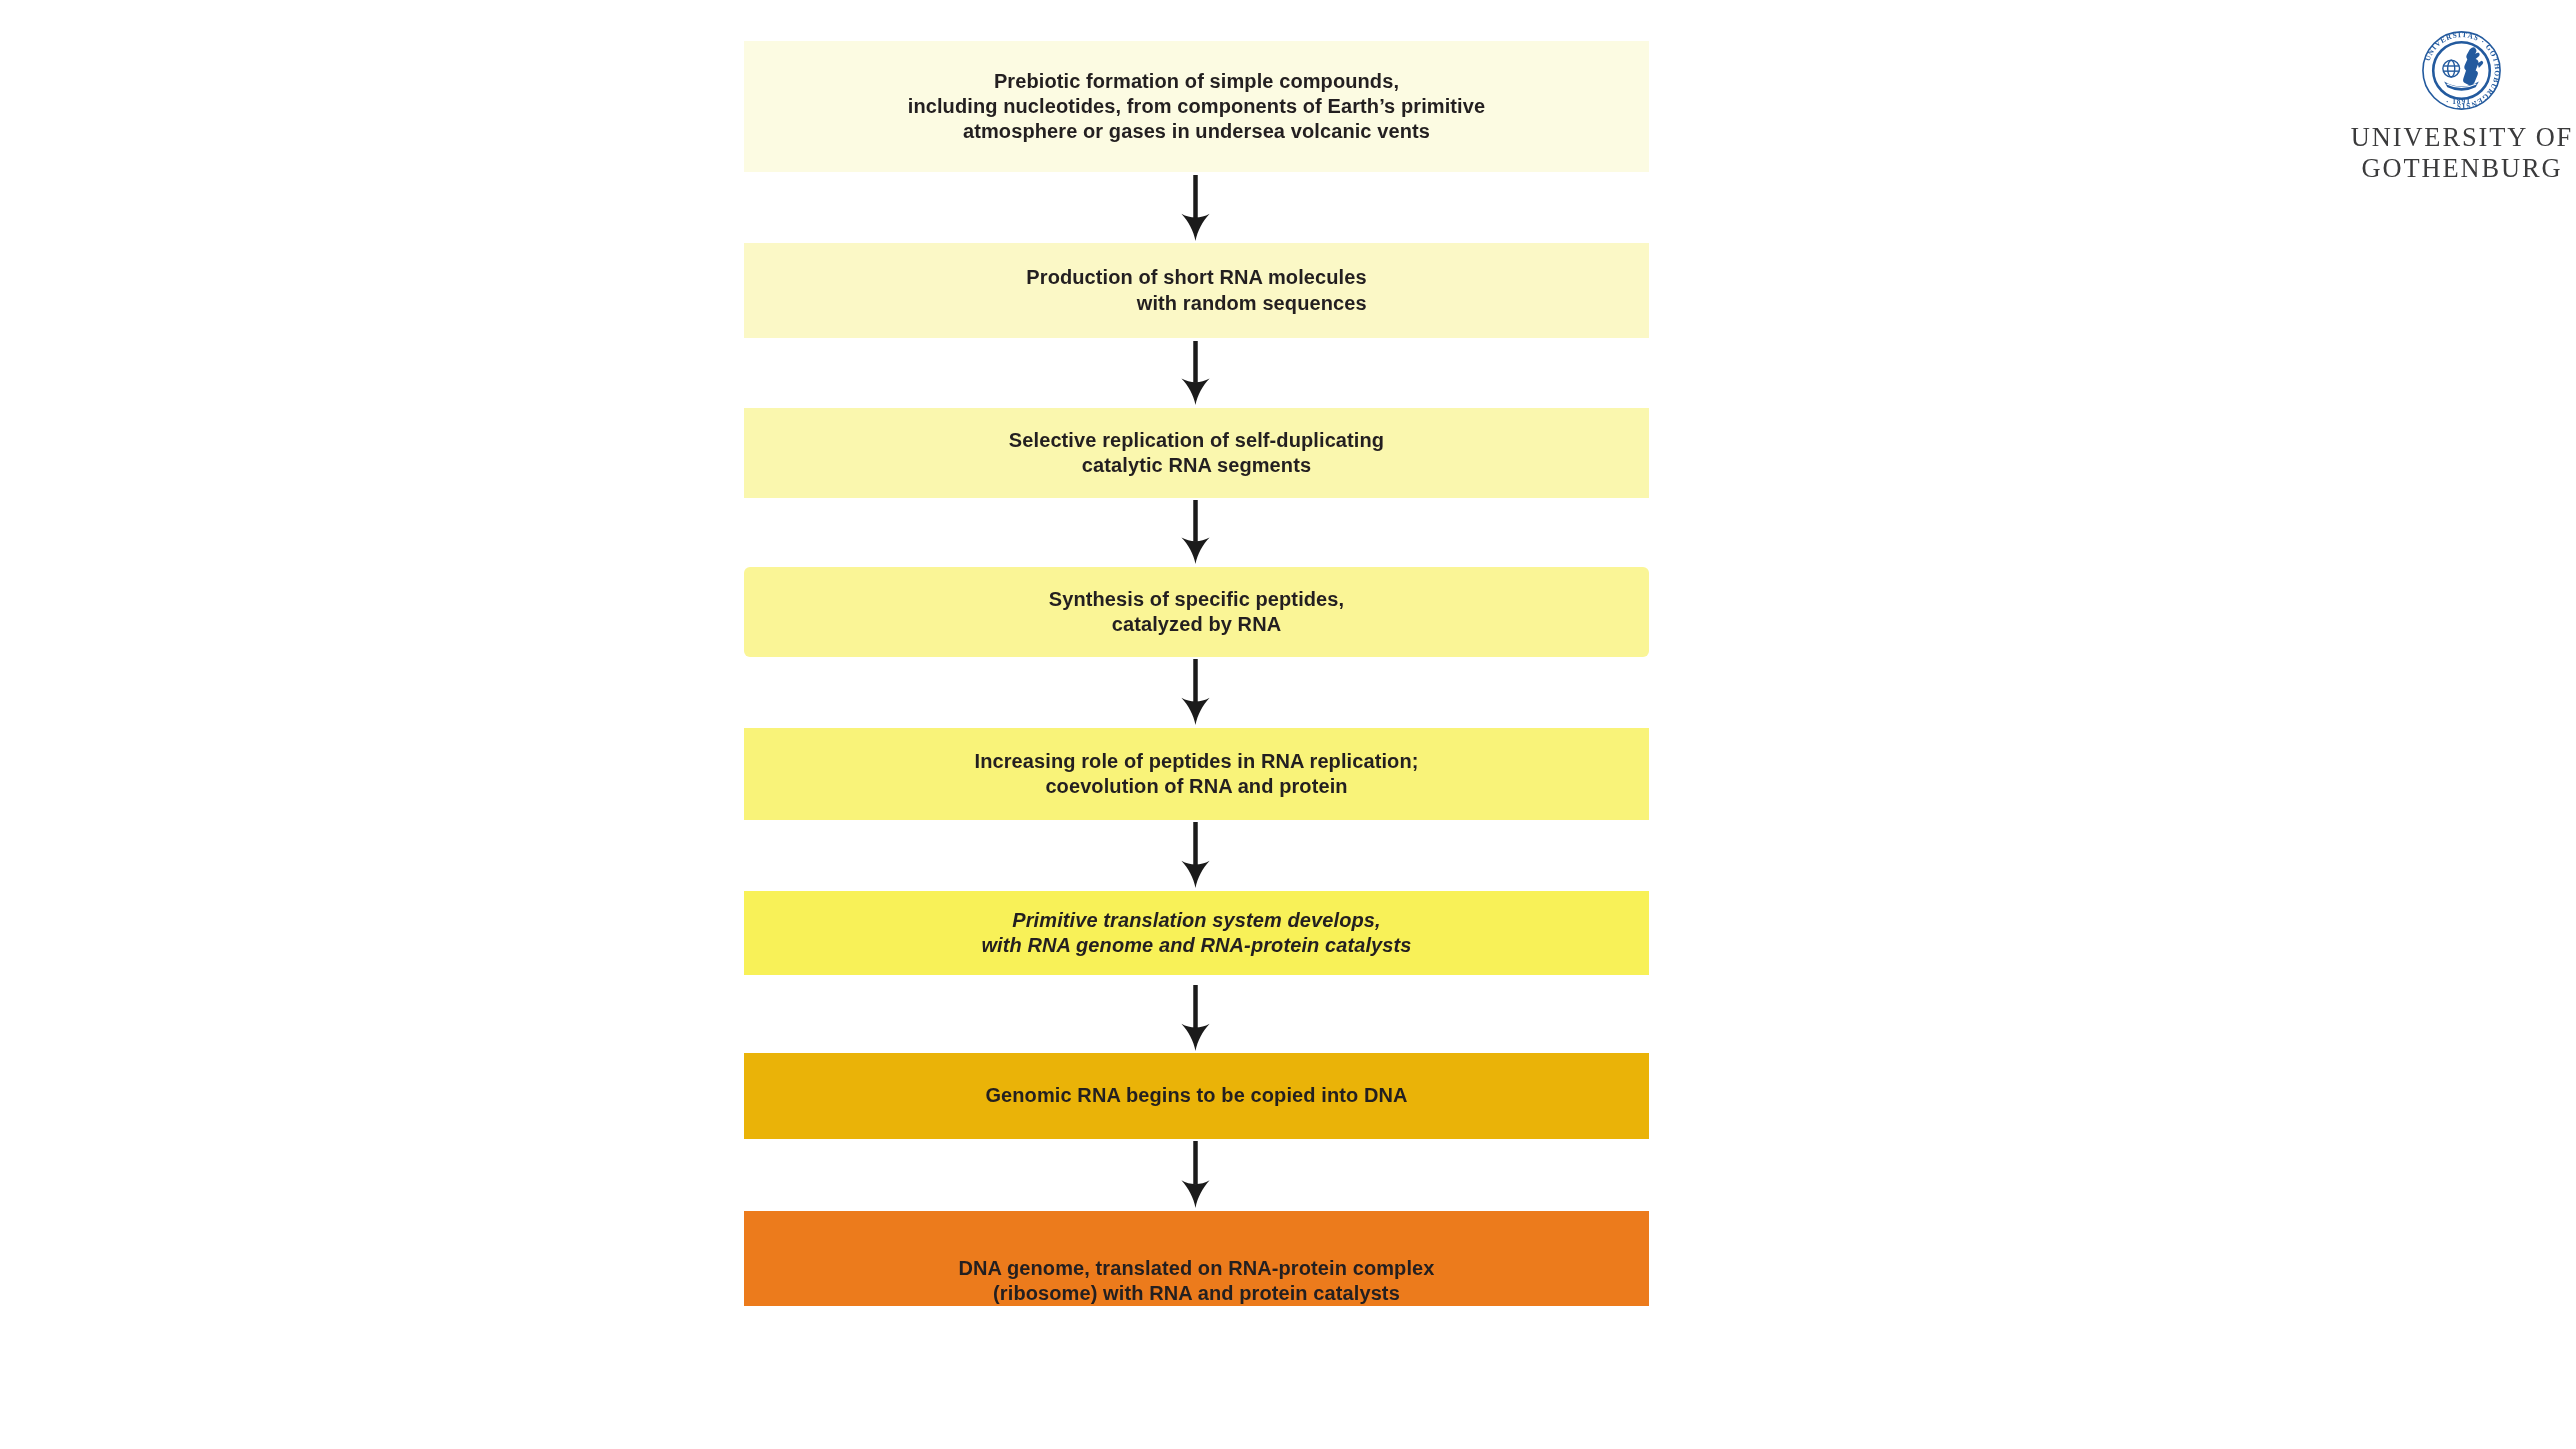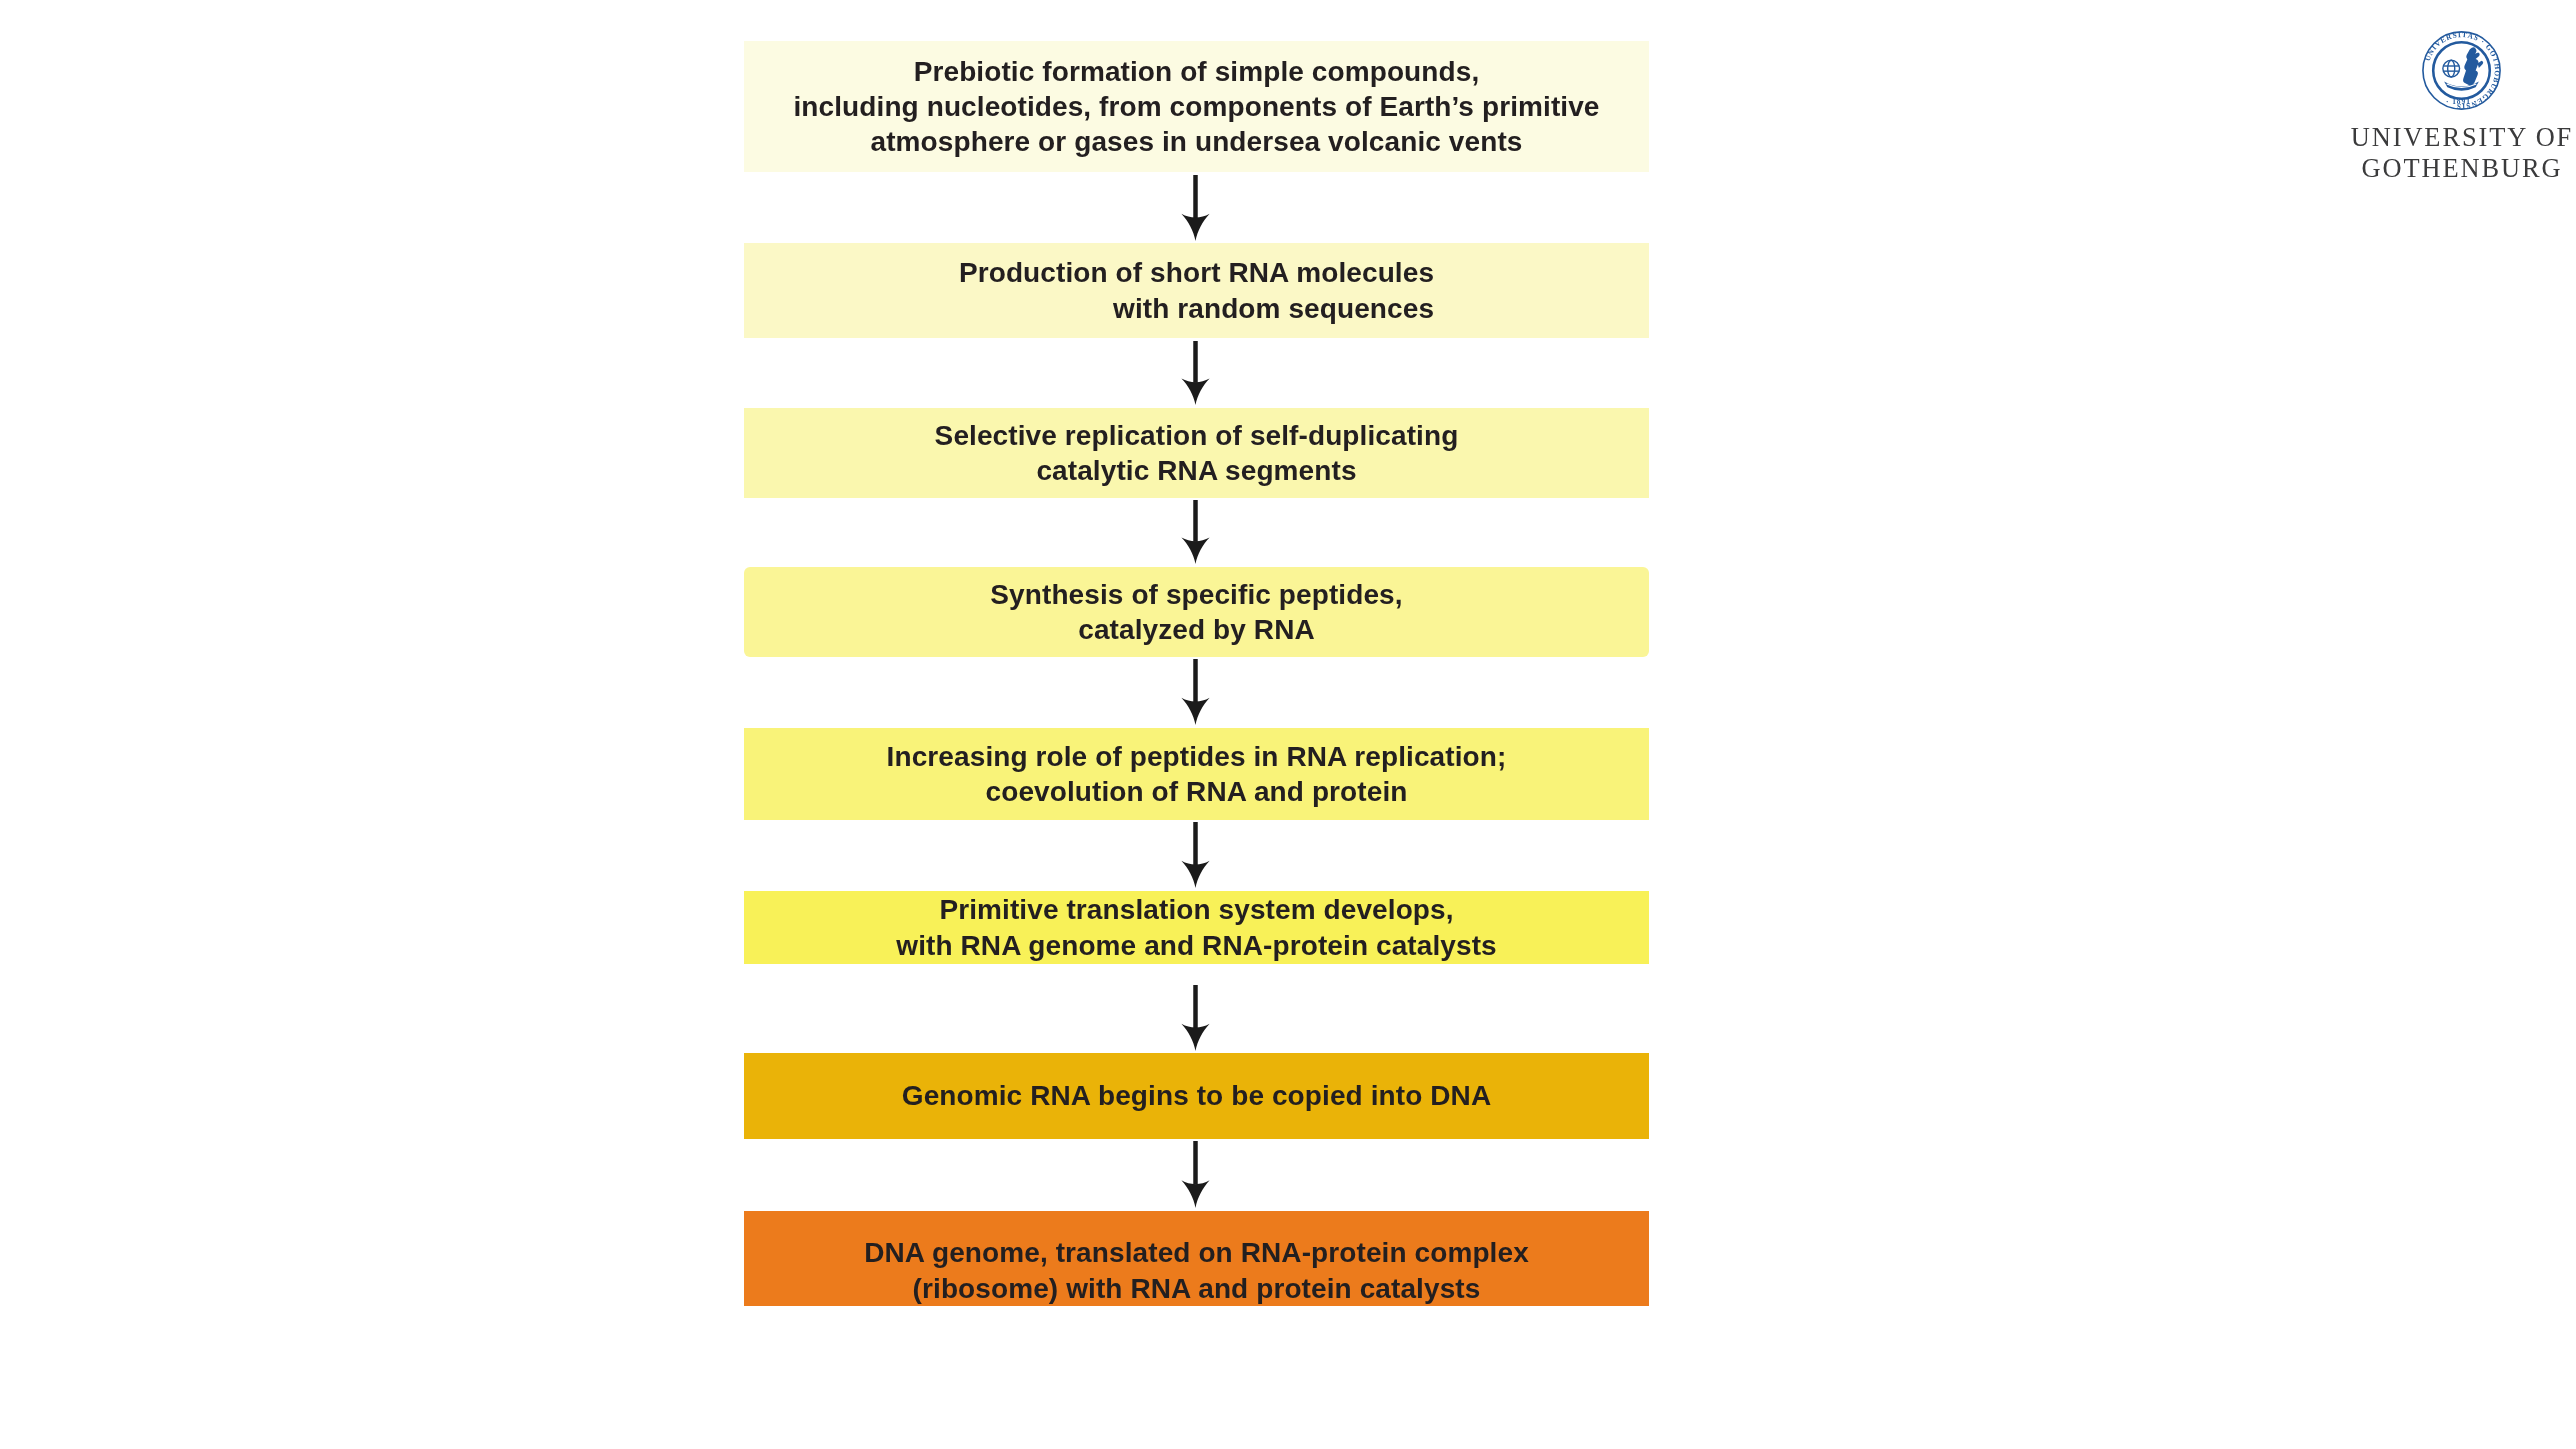--- a/index.html
+++ b/index.html
@@ -15,21 +15,21 @@
   
   .flow-box {
     position: absolute;
     left: 744px; width: 905px;
     display: flex; align-items: center; justify-content: center;
     text-align: center;
   }
   .flow-box .box-label {
     white-space: pre-line;
     font-weight: bold;
-    font-size: 28px;
+    font-size: 20px;
     line-height: 1.26;
     letter-spacing: 0.1px;
     padding: 0 9px;
   }
 
   
   .down-arrow {
     position: absolute;
     left: 1175px; width: 41px;
   }
@@ -123,21 +123,21 @@
 coevolution of RNA and protein</span>
     </div>
 
     <div class="down-arrow" style="top: 822px; height: 66px; color: rgb(27, 27, 27);">
       <svg viewBox="0 0 64 104" preserveAspectRatio="none">
           <rect x="28.5" y="0" width="7" height="68" fill="currentColor"></rect>
           <path d="M32 104 C 29 88, 21 73, 10 61 C 24 69, 40 69, 54 61 C 43 73, 35 88, 32 104 Z" fill="currentColor"></path>
         </svg>
     </div>
 
-    <div class="flow-box" style="top: 891px; height: 73px; background-color: rgb(248, 241, 88);">
+    <div class="flow-box" style="top: 891px; height: 84px; background-color: rgb(248, 241, 88); font-style: italic;">
       <span class="box-label">Primitive translation system develops,
 with RNA genome and RNA-protein catalysts</span>
     </div>
 
     <div class="down-arrow" style="top: 985px; height: 66px; color: rgb(27, 27, 27);">
       <svg viewBox="0 0 64 104" preserveAspectRatio="none">
           <rect x="28.5" y="0" width="7" height="68" fill="currentColor"></rect>
           <path d="M32 104 C 29 88, 21 73, 10 61 C 24 69, 40 69, 54 61 C 43 73, 35 88, 32 104 Z" fill="currentColor"></path>
         </svg>
     </div>

